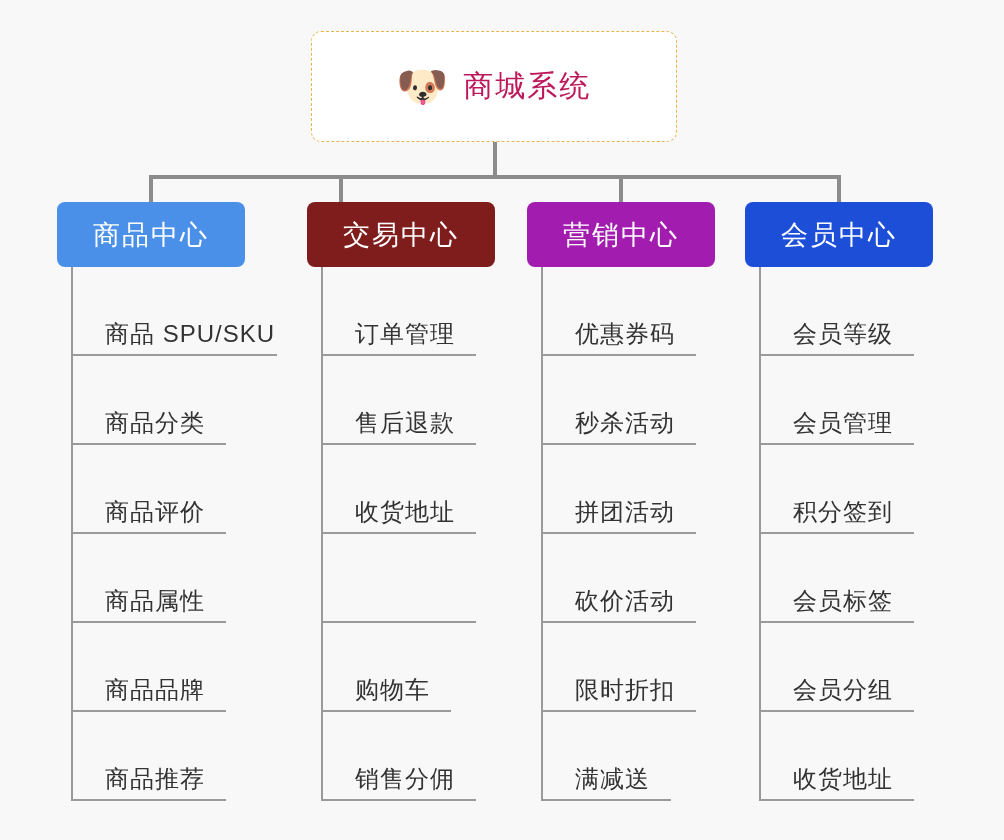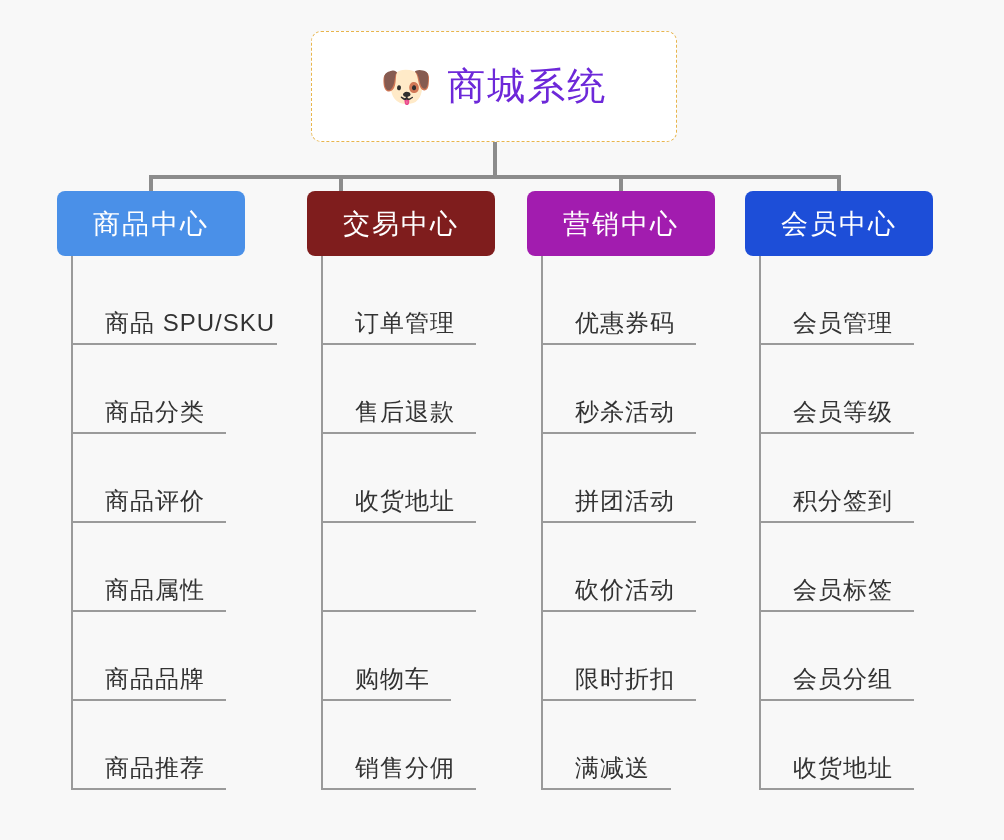--- a/index.html
+++ b/index.html
@@ -36,22 +36,22 @@
     align-items: center;
     justify-content: center;
     gap: 14px;
   }
   .root-emoji {
     font-size: 42px;
     line-height: 1;
     display: block;
   }
   .root-title {
-    font-size: 38px;
-    color: #6d28d9;
+    font-size: 30px;
+    color: #be185d;
     letter-spacing: 2px;
     white-space: nowrap;
   }
 
   
   .conn {
     position: absolute;
     background: #8c8c8c;
   }
   .conn-v-root {           
@@ -68,21 +68,21 @@
   }
   .conn-drop {             
     top: 175px;
     width: 4px;
     height: 34px;
   }
 
   
   .branch {
     position: absolute;
-    top: 191px;
+    top: 202px;
     text-align: center;
   }
   .branch-header {
     height: 65px;
     border-radius: 8px;
     display: flex;
     align-items: center;
     justify-content: center;
     color: #ffffff;
     font-size: 27px;
@@ -245,28 +245,28 @@
         </div>
       </div>
       <div class="branch" style="left: 745px; width: 188px;">
         <div class="branch-header" style="background: #1d4ed8; width: 188px;">
           <span>会员中心</span>
         </div>
         <div class="leaf-list">
           <div class="leaf-spine"></div>
           <div class="leaf-item">
             <div class="leaf-underline" style="width: 155px;"></div>
+            <span class="leaf-label">会员等级</span>
+          </div>
+          <div class="leaf-item">
+            <div class="leaf-underline" style="width: 155px;"></div>
             <span class="leaf-label">会员管理</span>
           </div>
           <div class="leaf-item">
             <div class="leaf-underline" style="width: 155px;"></div>
-            <span class="leaf-label">会员等级</span>
-          </div>
-          <div class="leaf-item">
-            <div class="leaf-underline" style="width: 155px;"></div>
             <span class="leaf-label">积分签到</span>
           </div>
           <div class="leaf-item">
             <div class="leaf-underline" style="width: 155px;"></div>
             <span class="leaf-label">会员标签</span>
           </div>
           <div class="leaf-item">
             <div class="leaf-underline" style="width: 155px;"></div>
             <span class="leaf-label">会员分组</span>
           </div>

